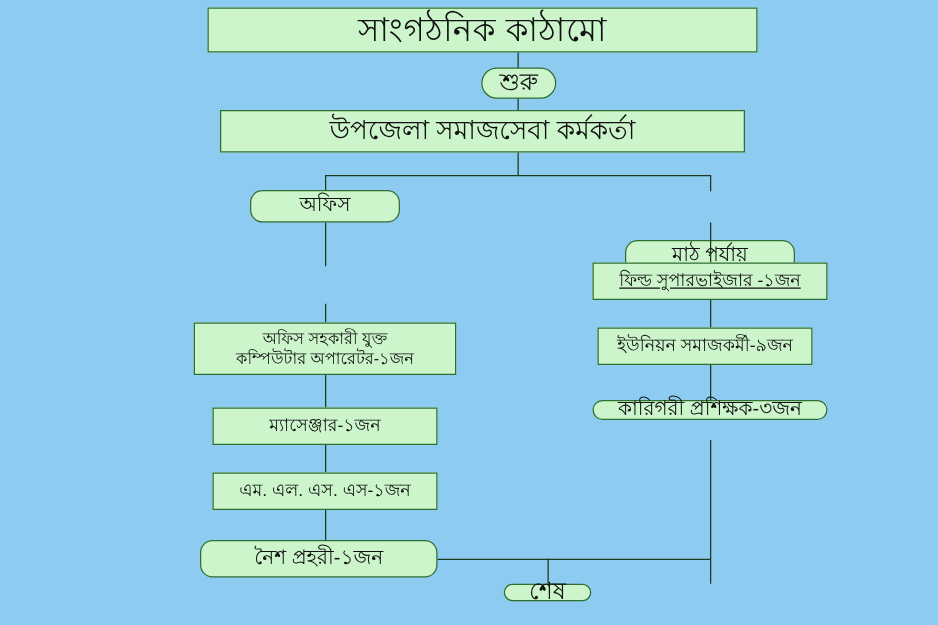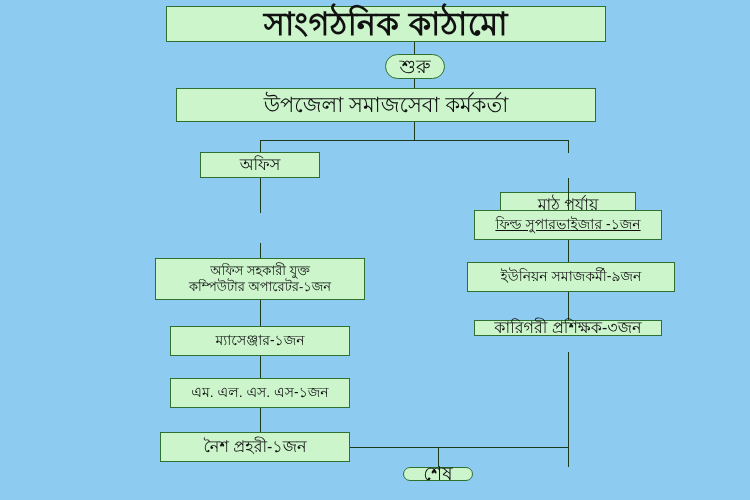--- a/index.html
+++ b/index.html
@@ -25,29 +25,29 @@
     border: 1px solid #2f6f2f;
     color: #111111;
     text-align: center;
     display: flex;
     align-items: center;
     justify-content: center;
     line-height: 1.25;
     white-space: pre-line;
   }
   .title {
-    font-size: 32px;
+    font-size: 26px;
     letter-spacing: 0.5px;
-    font-weight: bold;
   }
   .root {
     font-size: 21px;
   }
   .branch {
     font-size: 16px;
+    border-radius: 10px;
   }
   .leaf {
     font-size: 14px;
   }
   .leaf-sm {
     font-size: 13px;
   }
   .pill {
     border-radius: 14px;
     font-size: 19px;
@@ -100,21 +100,21 @@
   <div class="node leaf" style="left:170px; top:326px; width:180px; height:30px;">ম্যাসেঞ্জার-১জন</div>
   <div class="node leaf" style="left:170px; top:378px; width:180px; height:30px;">এম. এল. এস. এস-১জন</div>
   <div class="node branch" style="left:160px; top:432px; width:190px; height:30px;">নৈশ প্রহরী-১জন</div>
 
   <div class="line v" style="left:568px; top:178px; height:32px;"></div>
   <div class="line v" style="left:568px; top:240px; height:22px;"></div>
   <div class="line v" style="left:568px; top:292px; height:28px;"></div>
   <div class="line v" style="left:568px; top:352px; height:115px;"></div>
 
   <div class="node leaf" style="left:474px; top:210px; width:188px; height:30px;text-decoration:underline;">ফিল্ড সুপারভাইজার -১জন</div>
-  <div class="node leaf" style="left:467px; top:262px; width:208px; height:30px;">ইউনিয়ন সমাজকর্মী-৯জন</div>
+  <div class="node leaf" style="left:478px; top:262px; width:172px; height:30px;">ইউনিয়ন সমাজকর্মী-৯জন</div>
   <div class="node branch" style="left:474px; top:320px; width:188px; height:16px;">কারিগরী প্রশিক্ষক-৩জন</div>
 
   <div class="line h" style="left:350px; top:447px; width:218px;"></div>
   <div class="line v" style="left:438px; top:447px; height:20px;"></div>
 
   <div class="node pill" style="left:403px; top:467px; width:70px; height:14px;text-align:right;">শেষ</div>
 
 </div>
 
 </body></html>

